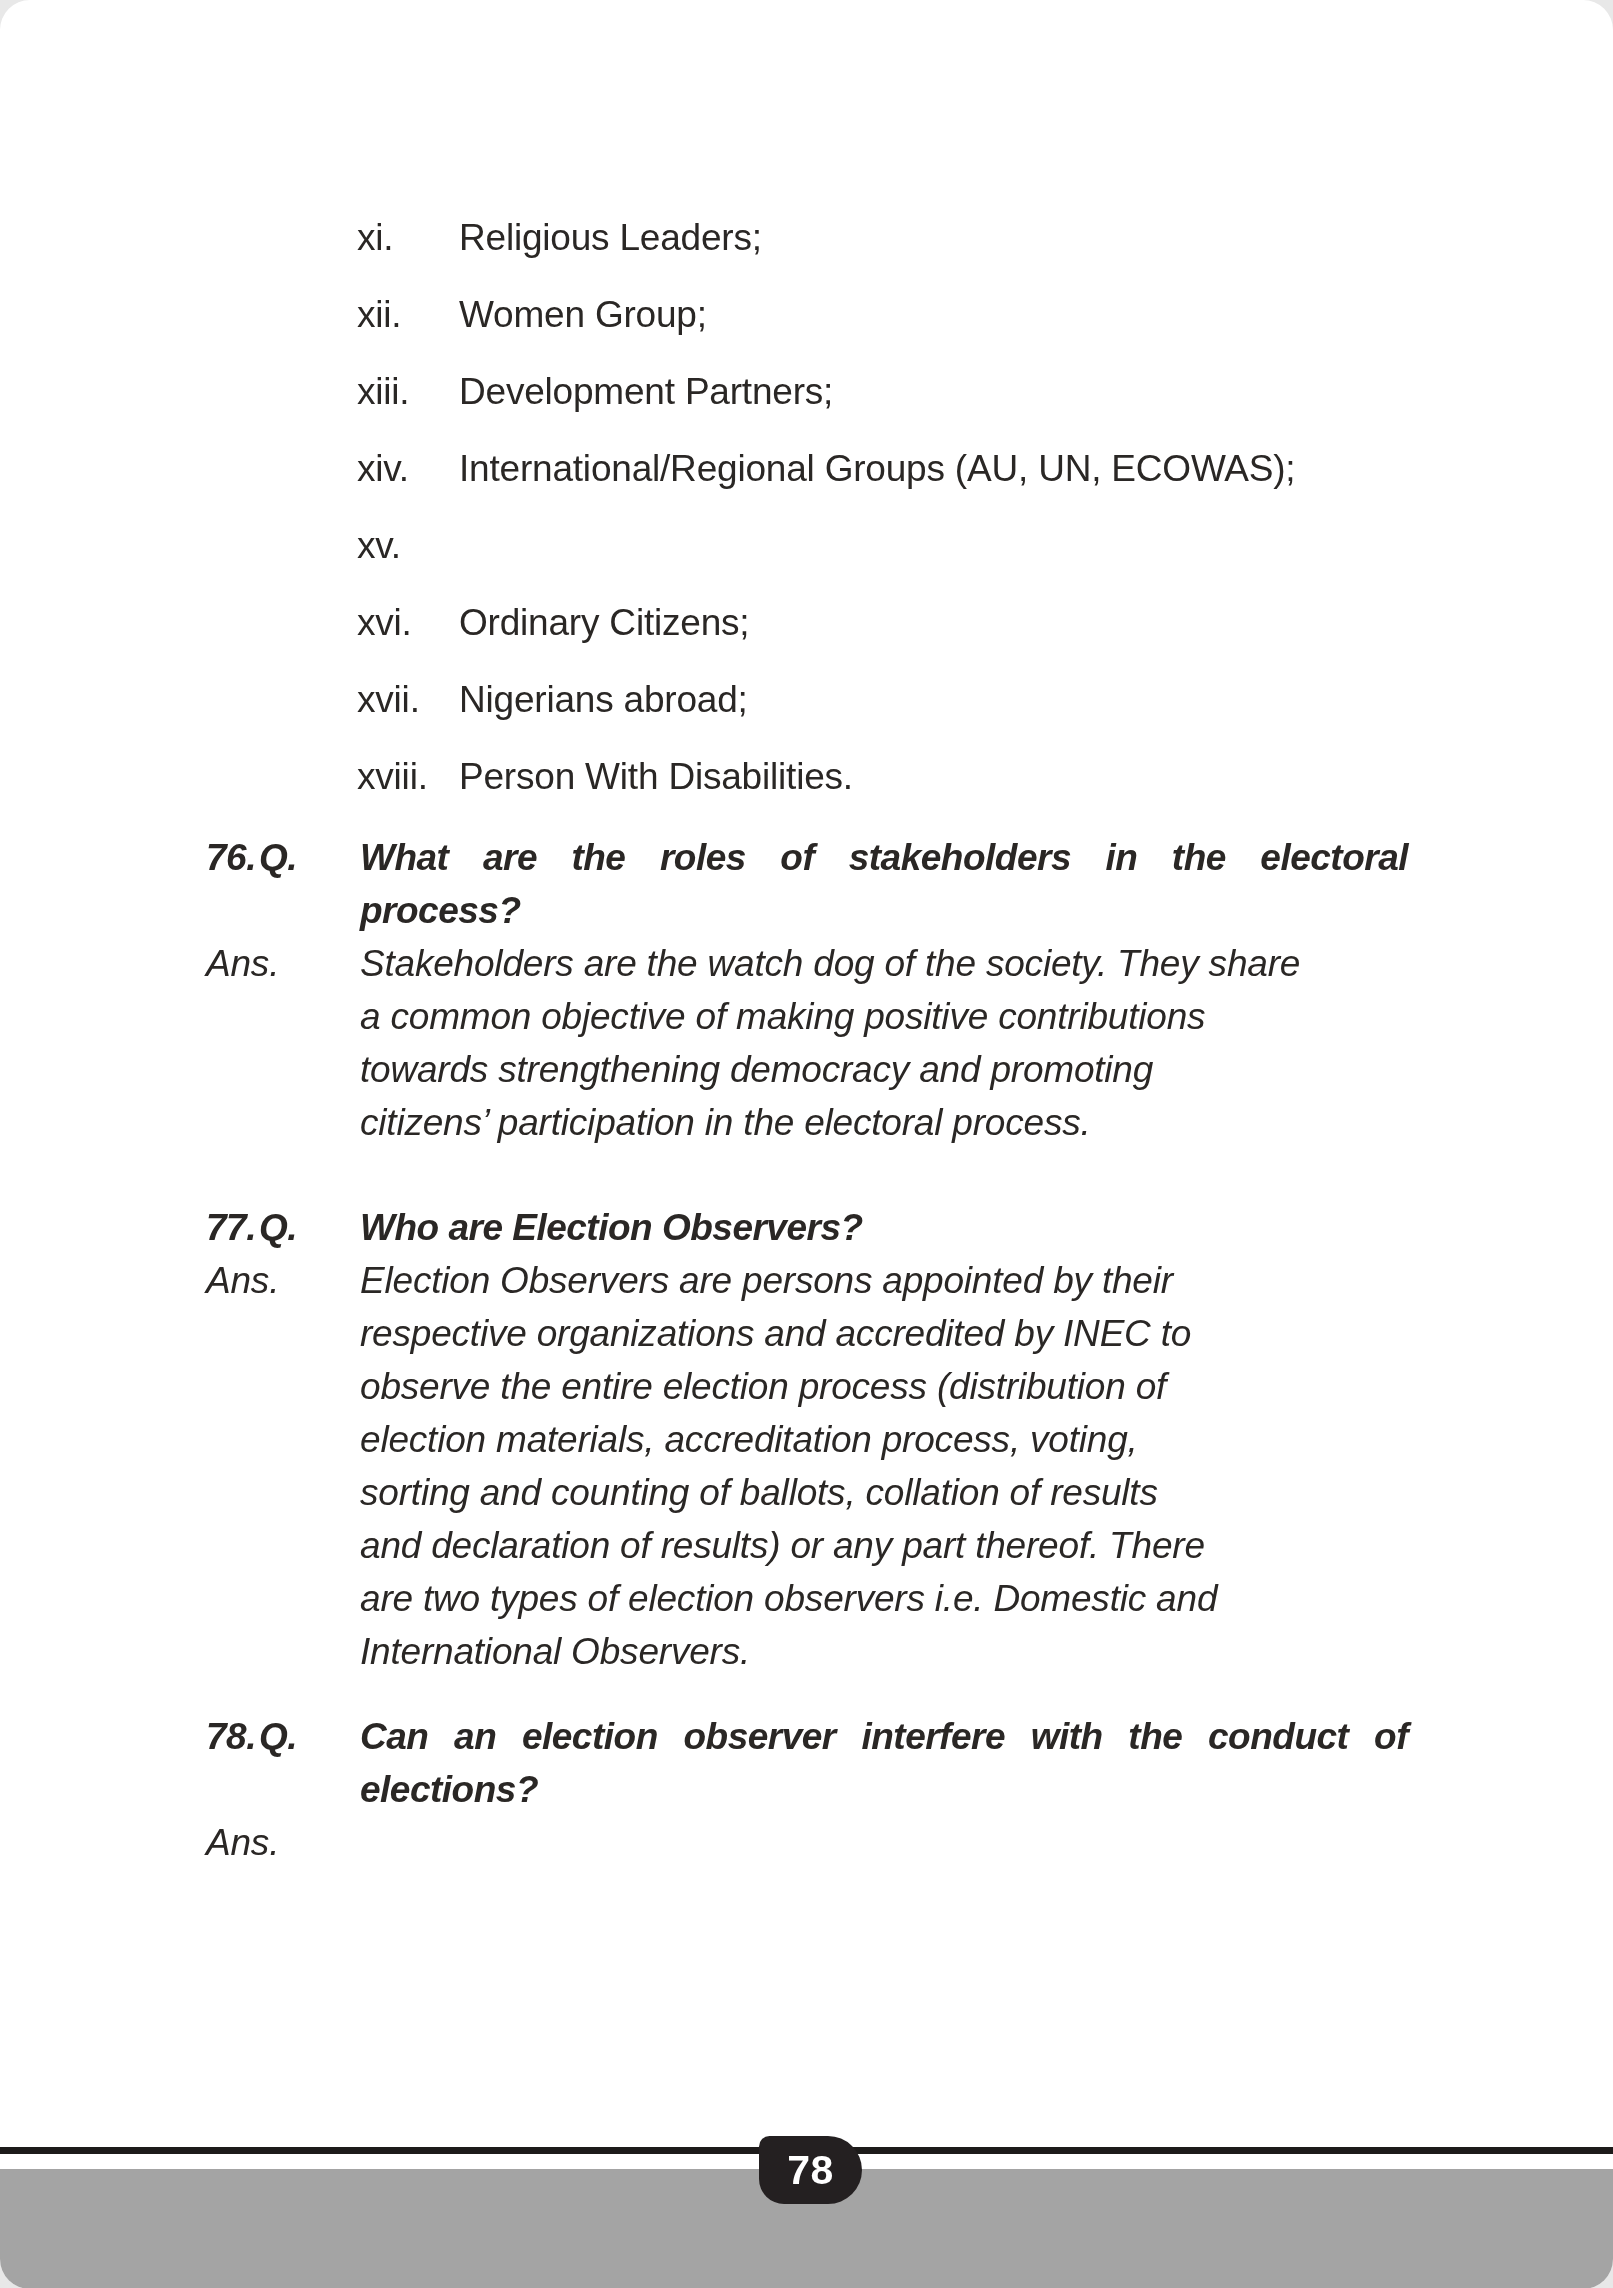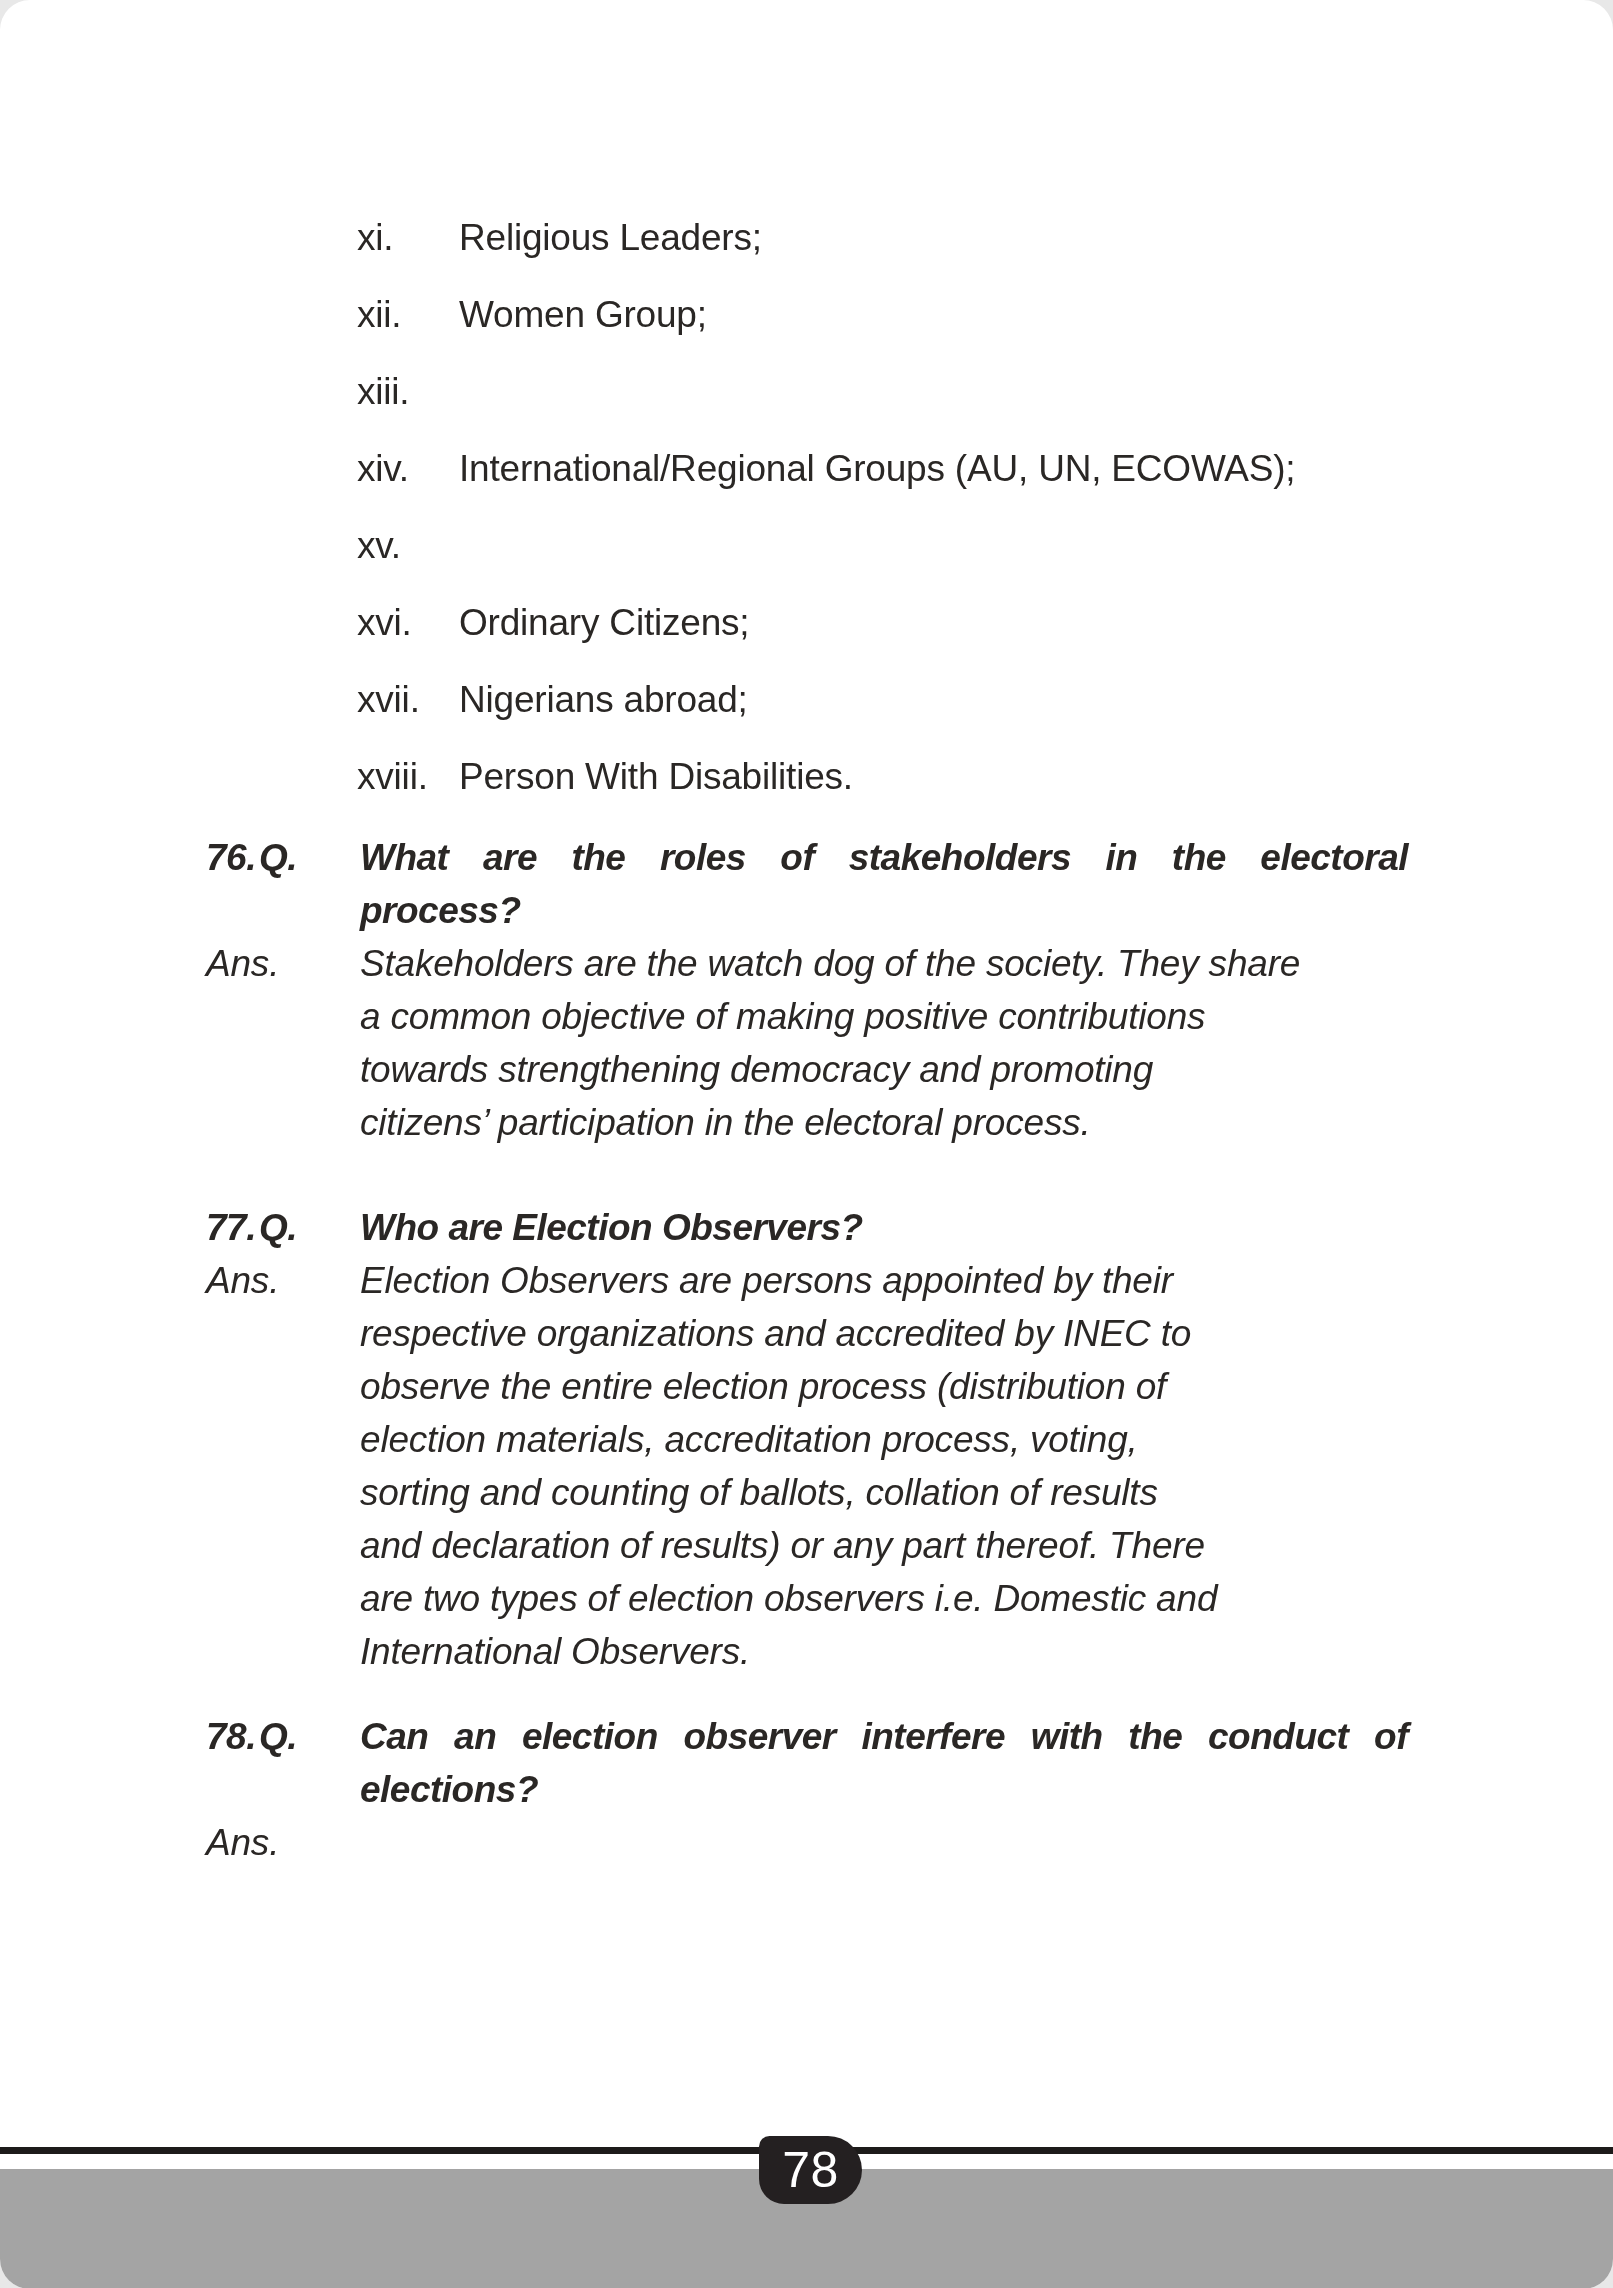--- a/index.html
+++ b/index.html
@@ -78,42 +78,43 @@
     height: 68px;
     background: var(--badge, #242021);
     border-radius: 13px 42px 42px 31px;
     display: flex;
     align-items: center;
     justify-content: center;
     z-index: 2;
   }
   .page-badge span {
     color: var(--badge_text, #ffffff);
-    font-size: 50px;
-    font-weight: 400;
+    font-size: 41px;
+    font-weight: 700;
     letter-spacing: 0.5px;
   }
 </style>
 </head>
 <body>
 
 <div class="page">
   <main class="content">
 
     <ul class="roman-list">
       <li>
         <span class="numeral">xi.</span>
         <span class="li-text">Religious Leaders;</span>
       </li>
       <li>
         <span class="numeral">xii.</span>
         <span class="li-text">Women Group;</span>
       </li>
       <li>
         <span class="numeral">xiii.</span>
+        <span class="li-text">Development Partners;</span>
       </li>
       <li>
         <span class="numeral">xiv.</span>
         <span class="li-text">International/Regional Groups (AU, UN, ECOWAS);</span>
       </li>
       <li>
         <span class="numeral">xv.</span>
       </li>
       <li>
         <span class="numeral">xvi.</span>

